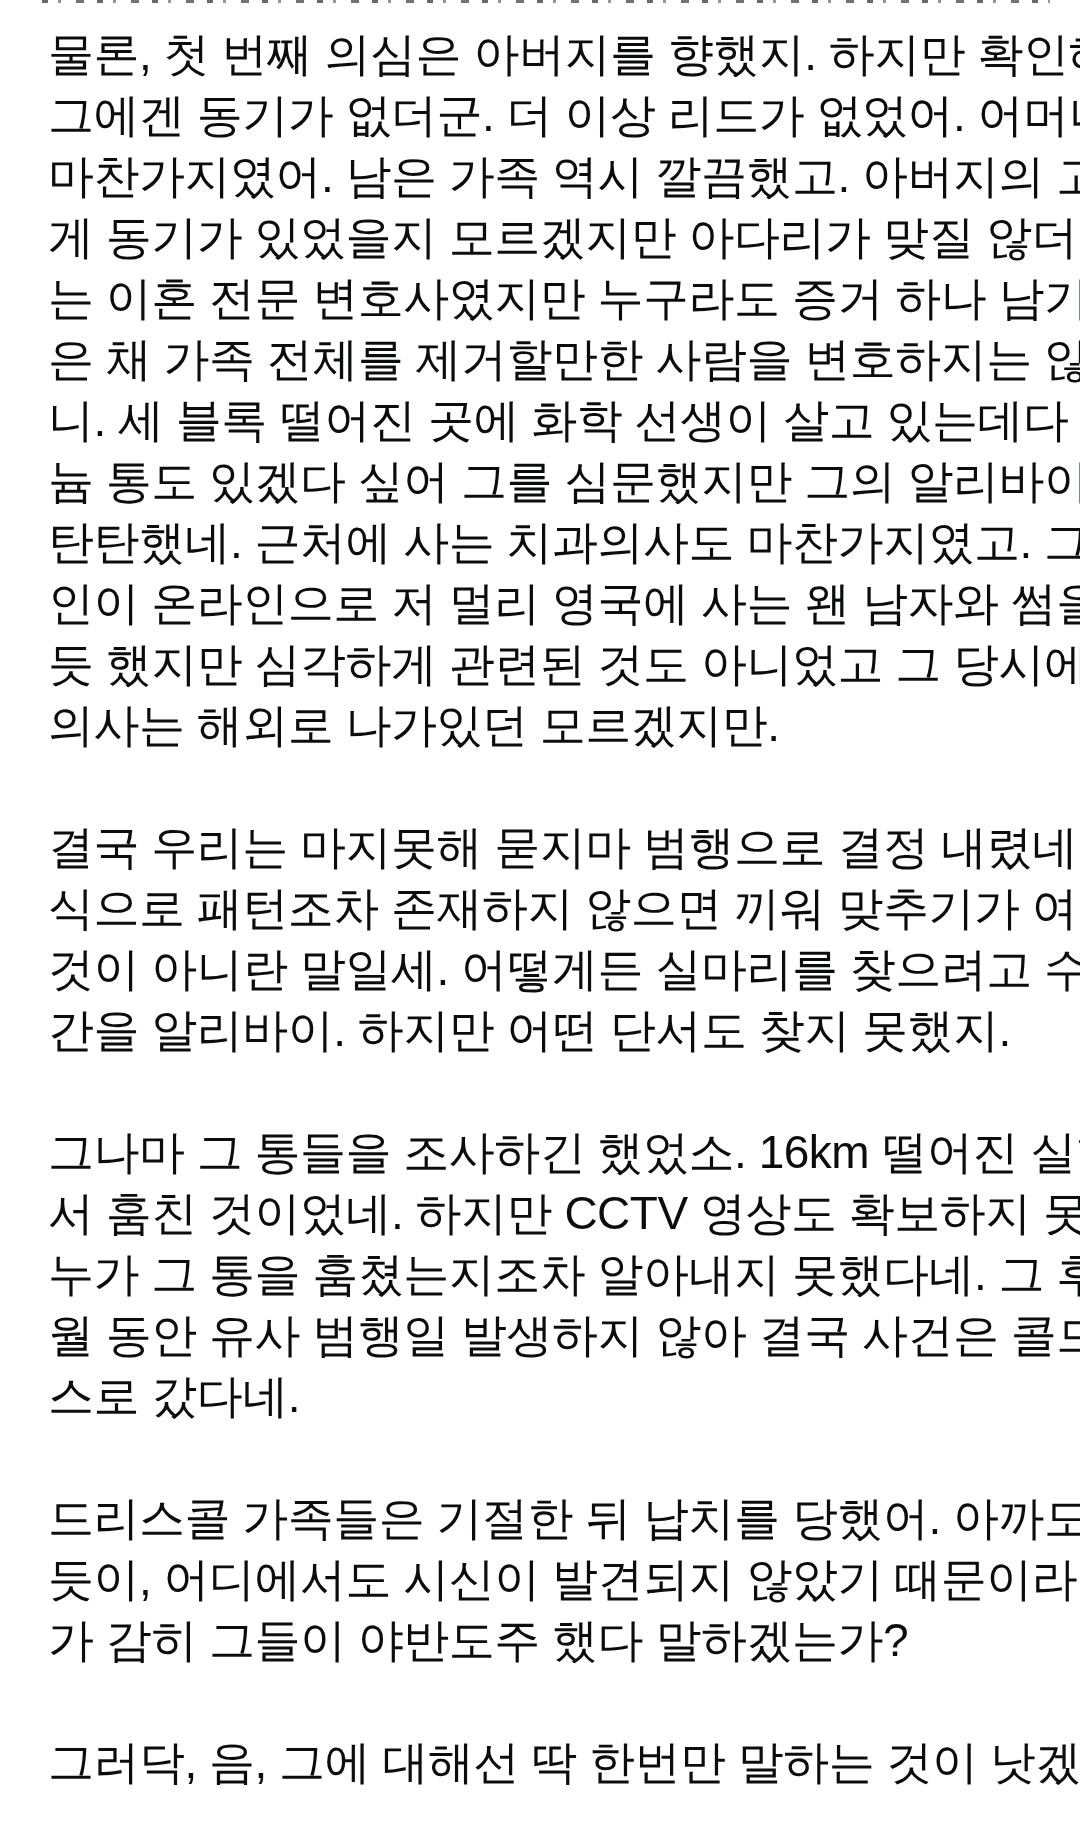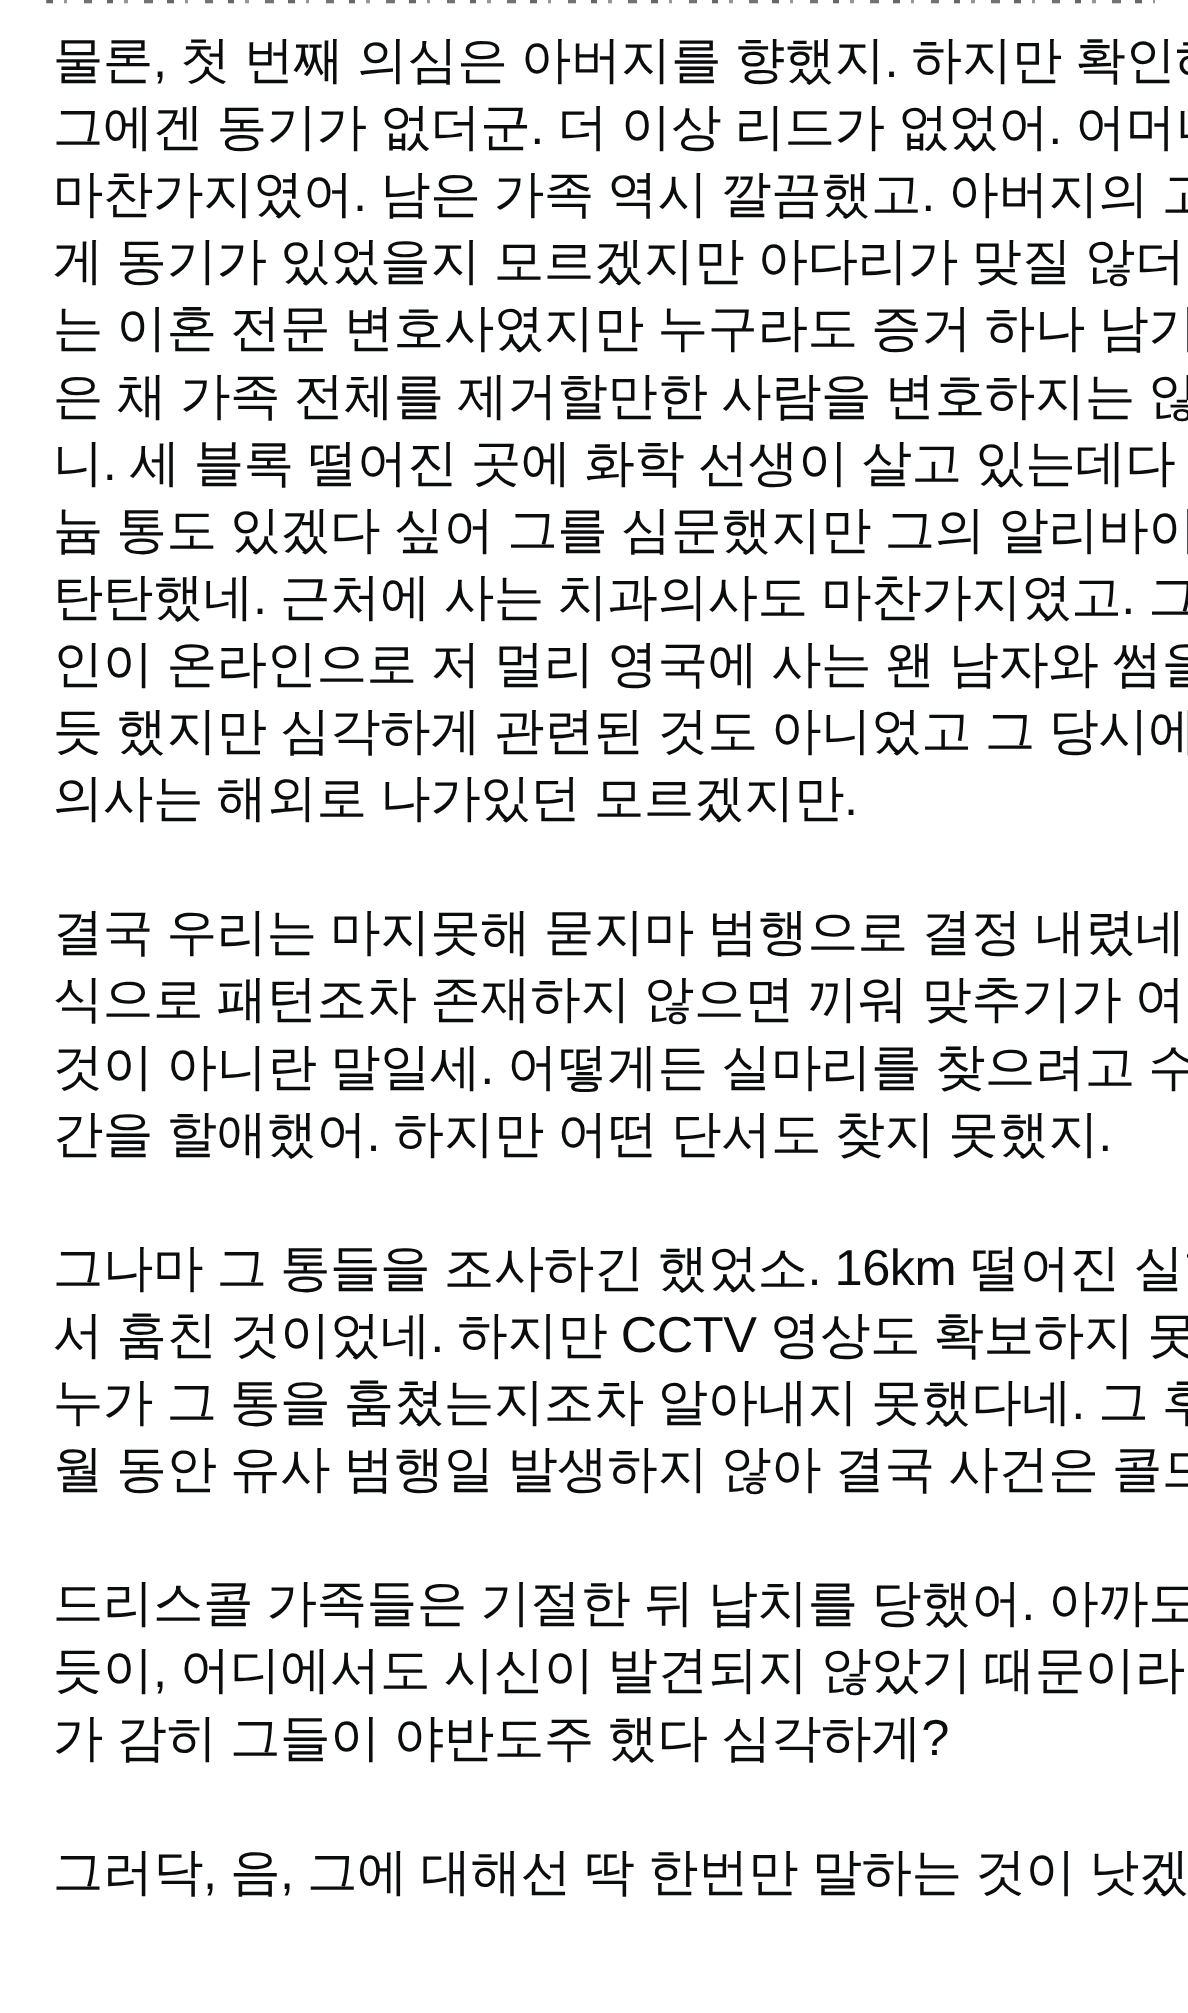--- a/index.html
+++ b/index.html
@@ -75,30 +75,31 @@
         <div class="line">늄 통도 있겠다 싶어 그를 심문했지만 그의 알리바이 역시</div>
         <div class="line">탄탄했네. 근처에 사는 치과의사도 마찬가지였고. 그의 부</div>
         <div class="line">인이 온라인으로 저 멀리 영국에 사는 왠 남자와 썸을 타는</div>
         <div class="line">듯 했지만 심각하게 관련된 것도 아니었고 그 당시에 치과</div>
         <div class="line">의사는 해외로 나가있던 모르겠지만.</div>
       </div>
       <div class="paragraph">
         <div class="line">결국 우리는 마지못해 묻지마 범행으로 결정 내렸네. 이런</div>
         <div class="line">식으로 패턴조차 존재하지 않으면 끼워 맞추기가 여간 힘든</div>
         <div class="line">것이 아니란 말일세. 어떻게든 실마리를 찾으려고 수 천 시</div>
-        <div class="line">간을 할애했어. 하지만 어떤 단서도 찾지 못했지.</div>
+        <div class="line">간을 알리바이. 하지만 어떤 단서도 찾지 못했지.</div>
       </div>
       <div class="paragraph">
         <div class="line">그나마 그 통들을 조사하긴 했었소. 16km 떨어진 실험실에</div>
         <div class="line">서 훔친 것이었네. 하지만 CCTV 영상도 확보하지 못했어.</div>
         <div class="line">누가 그 통을 훔쳤는지조차 알아내지 못했다네. 그 후 6개</div>
         <div class="line">월 동안 유사 범행일 발생하지 않아 결국 사건은 콜드케이</div>
+        <div class="line">스로 갔다네.</div>
       </div>
       <div class="paragraph">
         <div class="line">드리스콜 가족들은 기절한 뒤 납치를 당했어. 아까도 말했</div>
         <div class="line">듯이, 어디에서도 시신이 발견되지 않았기 때문이라네. 누</div>
-        <div class="line">가 감히 그들이 야반도주 했다 심각하게?</div>
+        <div class="line">가 감히 그들이 야반도주 했다 말하겠는가?</div>
       </div>
       <div class="paragraph">
         <div class="line">그러닥, 음, 그에 대해선 딱 한번만 말하는 것이 낫겠네.</div>
       </div>
     </div>
 </div>
 
 </body></html>

